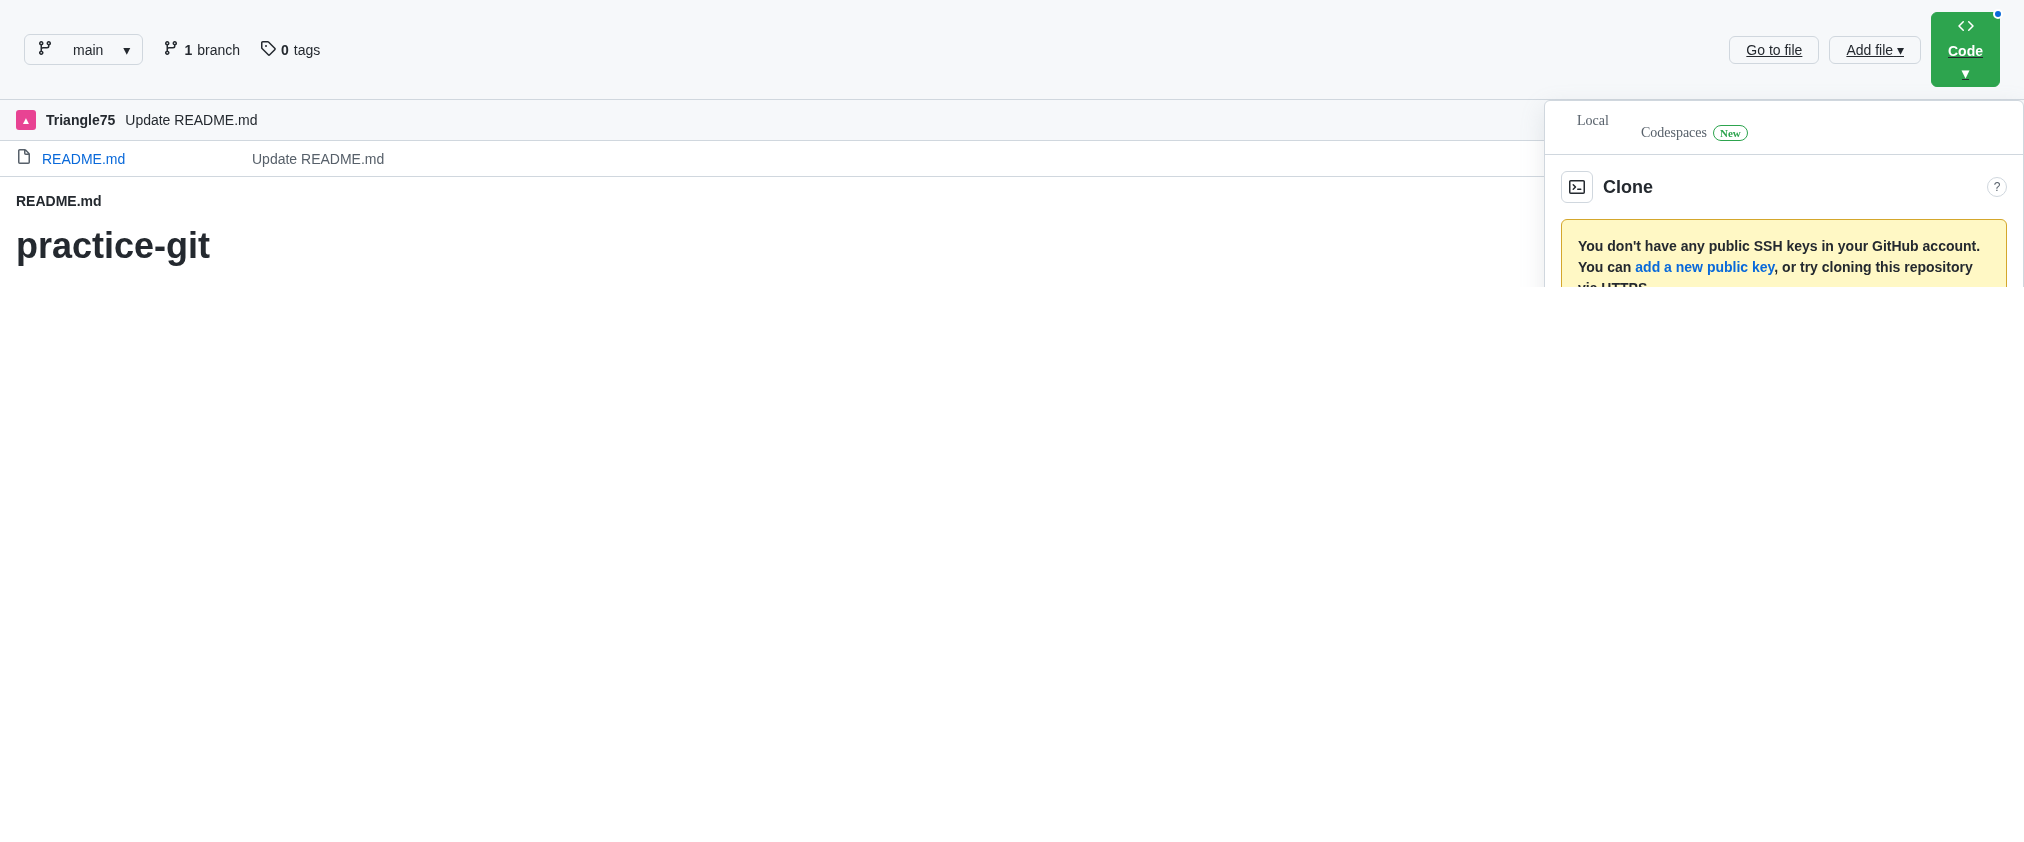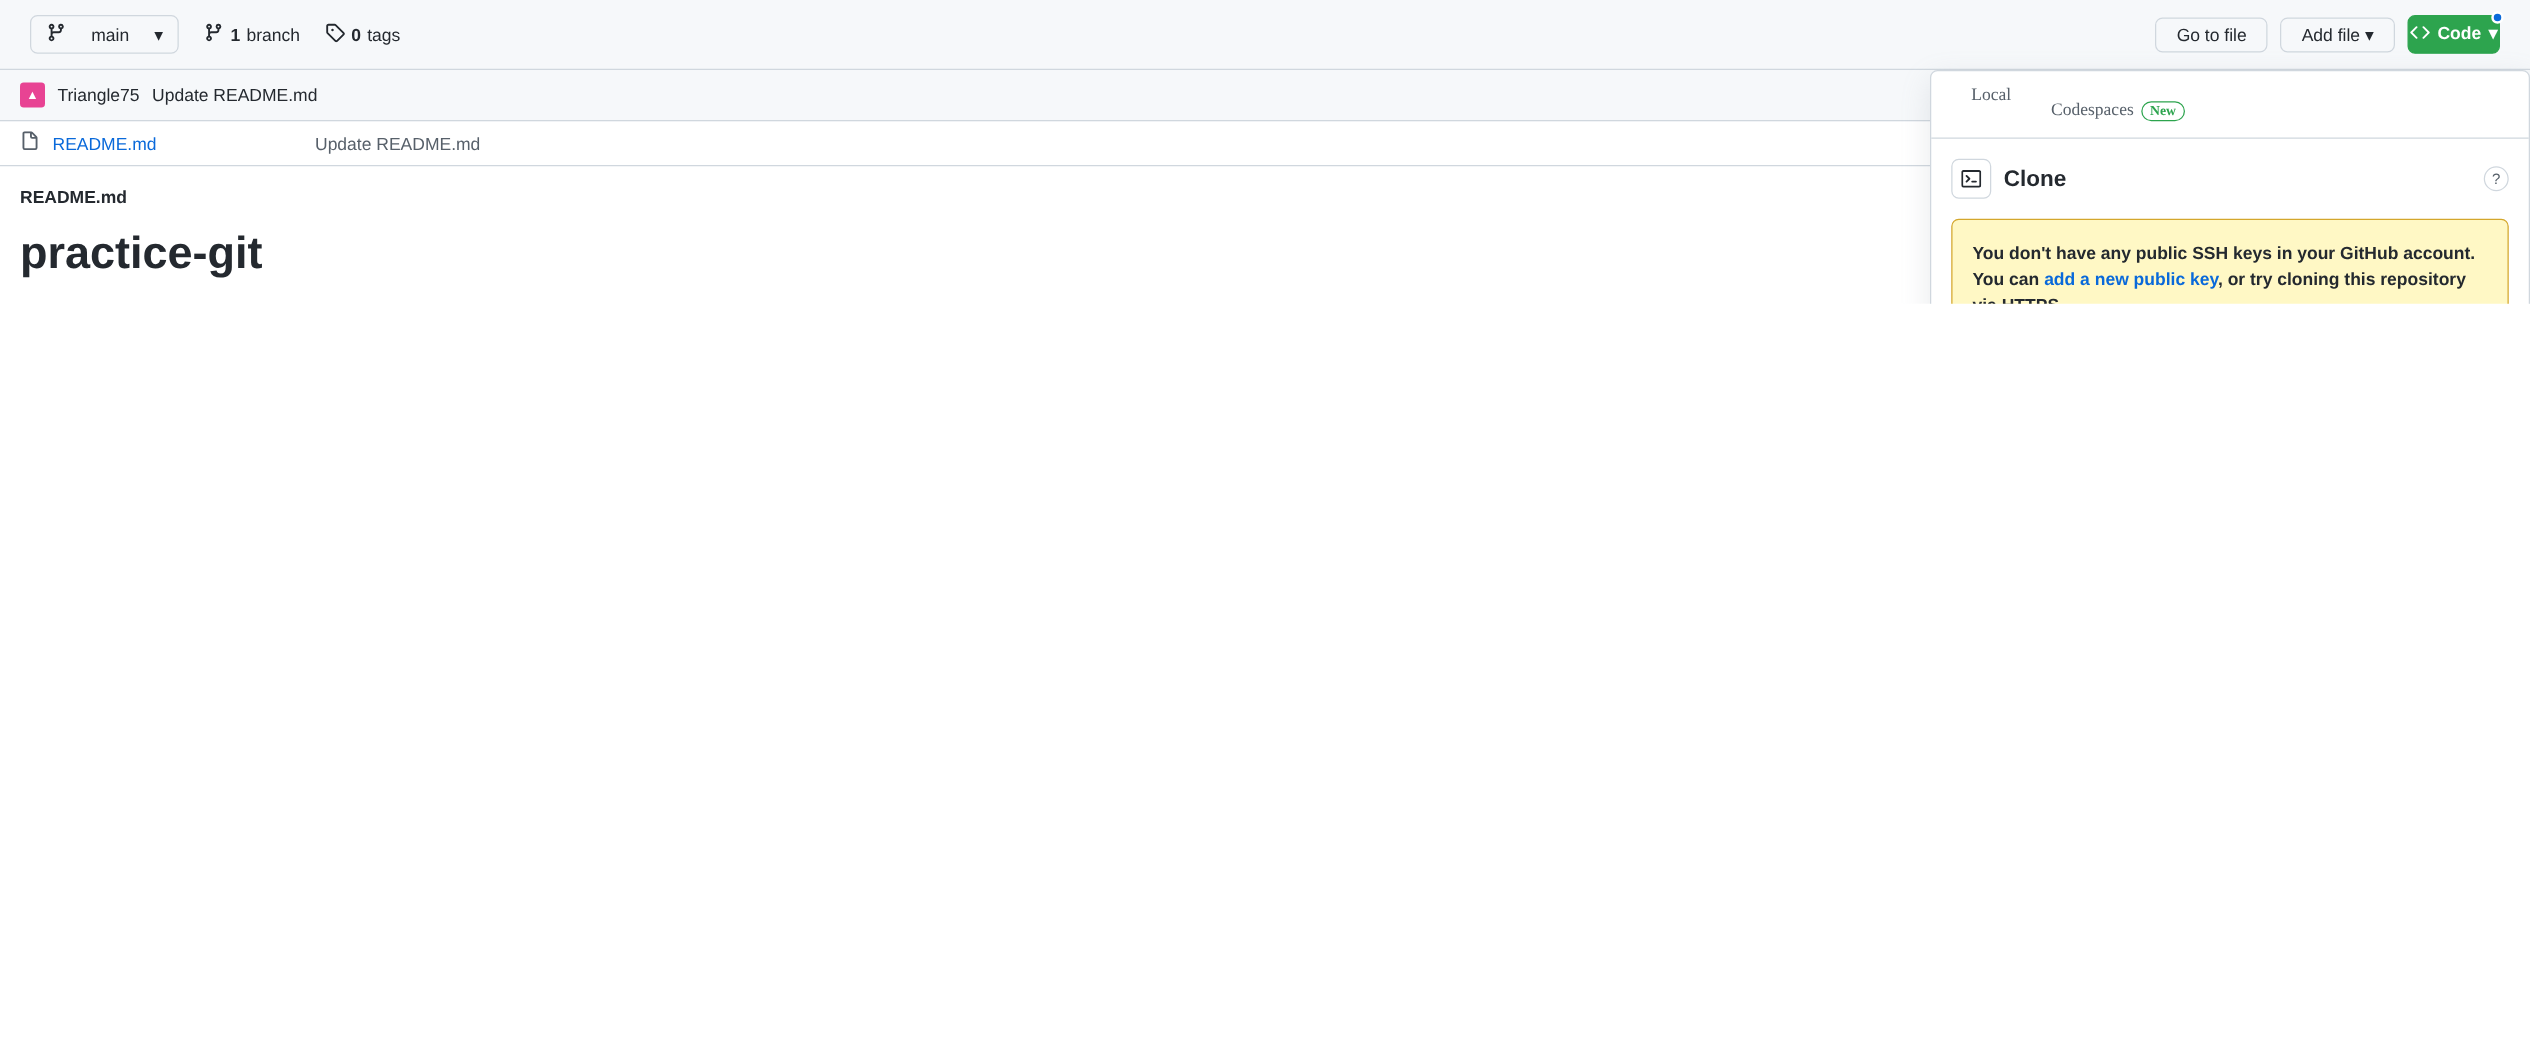--- a/index.html
+++ b/index.html
@@ -43,43 +43,46 @@
       align-items: center;
       gap: 5px;
       color: #24292f;
       text-decoration: none;
       font-size: 14px;
     }
     .top-bar-right {
       display: flex;
       align-items: center;
       gap: 10px;
+      text-decoration: underline;
     }
     .btn-outline {
       padding: 5px 16px;
       border: 1px solid #d0d7de;
       border-radius: 6px;
       background: #f6f8fa;
       cursor: pointer;
       font-size: 14px;
       font-weight: 500;
       color: #24292f;
     }
     .btn-green {
       display: flex;
+      align-items: center;
       gap: 6px;
-      padding: 5px 1px;
+      padding: 5px 16px;
       border: 1px solid #2da44e;
       border-radius: 6px;
       background: #2da44e;
       cursor: pointer;
       font-size: 14px;
       font-weight: 600;
       color: #ffffff;
       position: relative;
+      flex-direction: column;
     }
     .btn-green .notification-dot {
       position: absolute;
       top: -4px;
       right: -4px;
       width: 10px;
       height: 10px;
       background: #0969da;
       border-radius: 50%;
       border: 2px solid #fff;
@@ -113,21 +116,21 @@
       background: #e84393;
       display: flex;
       align-items: center;
       justify-content: center;
       font-size: 10px;
       color: white;
       font-weight: bold;
       flex-shrink: 0;
     }
     .commit-author {
-      font-weight: 400;
+      font-weight: 700;
       color: #24292f;
     }
     .commit-message {
       color: #24292f;
     }
 
     
     .file-row {
       display: flex;
       align-items: center;

